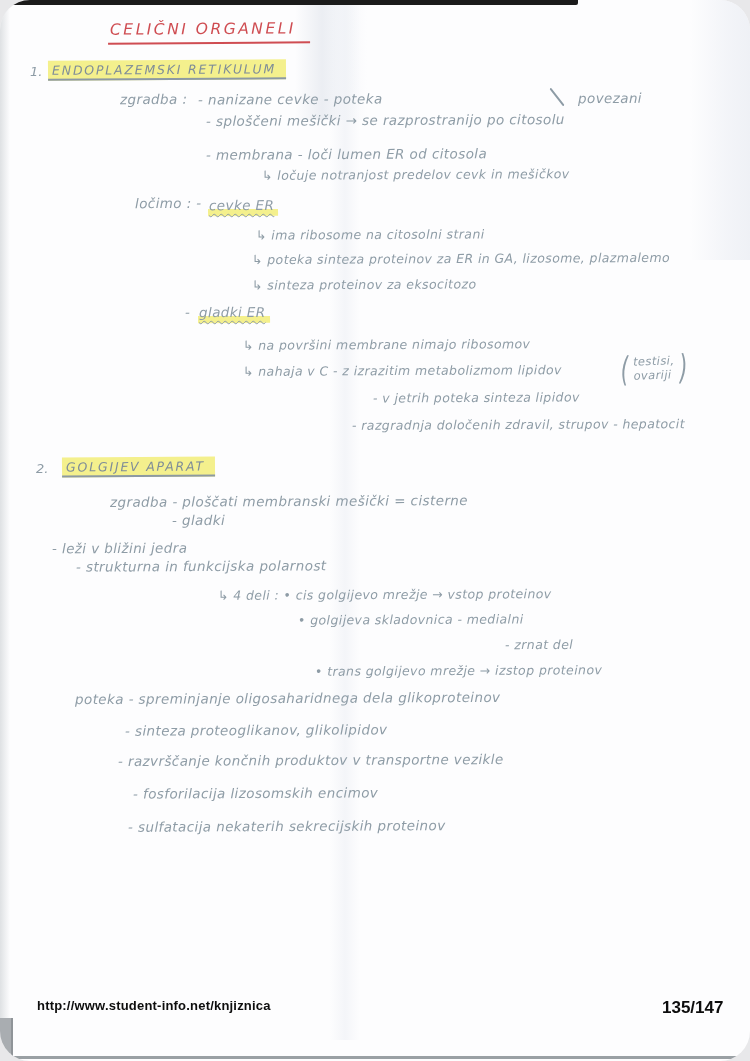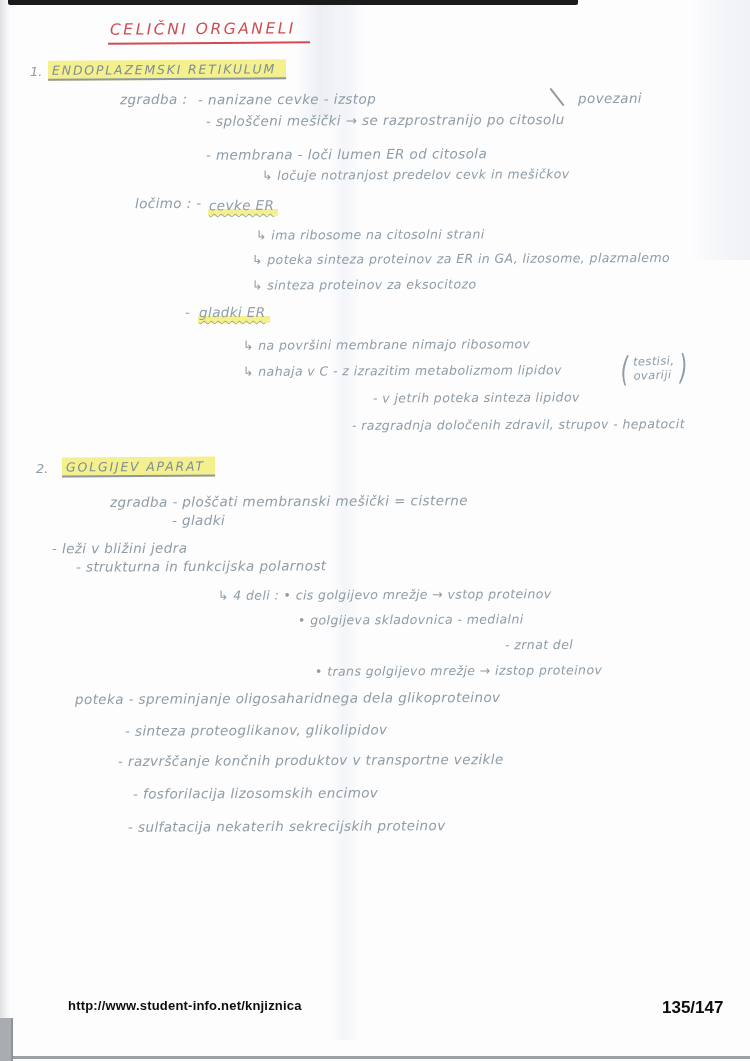--- a/index.html
+++ b/index.html
@@ -3,21 +3,21 @@
 <meta charset="utf-8">
 <style>
   :root{
     --ink:#8e9ca6; --red:#cf4d52; --hl:#f4f08d; --footer:#0d0d0d;
   }
   *{box-sizing:border-box;}
   html,body{margin:0;padding:0;}
   body{width:750px;height:1061px;overflow:hidden;background:#e8e8ea;}
   .page{
     position:relative;width:750px;height:1061px;background:#fdfdfe;
-    font-family:"DejaVu Sans",sans-serif;overflow:hidden;
+    font-family:"DejaVu Sans",sans-serif;overflow:hidden;border-radius:30px;
   }
   
   .streak{position:absolute;pointer-events:none;}
   .streak.s1{left:295px;top:0;width:90px;height:120px;
     background:linear-gradient(90deg,transparent,#e7eaf0 30%,#f2f4f8 50%,transparent 80%);opacity:.8;}
   .streak.s2{left:330px;top:0;width:30px;height:1040px;
     background:linear-gradient(90deg,transparent,#eef0f5,transparent);opacity:.6;}
   .streak.s3{left:690px;top:0;width:60px;height:260px;
     background:linear-gradient(90deg,transparent,#eff1f6 60%,#e9ecf2);opacity:.7;}
   .streak.left-shadow{left:0;top:0;width:10px;height:1061px;
@@ -52,21 +52,21 @@
   }
   .connector{
     position:absolute;left:556px;top:86px;width:2px;height:22px;
     background:var(--ink);transform:rotate(-38deg);border-radius:2px;
   }
   .paren-group{position:absolute;left:618px;top:348px;display:flex;align-items:center;color:var(--ink);font-style:italic;transform:rotate(-2deg);}
   .paren{font-size:34px;font-weight:200;transform:scaleX(.6);color:var(--ink);}
   .paren-lines{font-size:11.5px;line-height:14px;letter-spacing:.4px;text-align:left;padding:0 2px;}
   .footer-url{
     position:absolute;left:37px;top:998px;color:var(--footer);
-    font-family:"Liberation Sans",sans-serif;font-weight:bold;font-size:13px;letter-spacing:.2px;margin-left:31px;
+    font-family:"Liberation Sans",sans-serif;font-weight:bold;font-size:13px;letter-spacing:.2px;
   }
   .footer-page{
     position:absolute;left:662px;top:998px;color:var(--footer);
     font-family:"Liberation Sans",sans-serif;font-weight:bold;font-size:17px;
   }
 </style>
 </head>
 <body>
 
 <div class="page">
@@ -78,21 +78,21 @@
   <div class="edge-top"></div>
   <div class="edge-bottom-line"></div>
   <div class="edge-bottom-left"></div>
 
   <div class="title">CELIČNI ORGANELI</div>
 
   <div class="sec-num" style="left:30px;top:64px;">1.</div>
   <div class="heading" style="left:48px;top:60px;">ENDOPLAZEMSKI RETIKULUM</div>
 
   <div class="hw" style="left:120px;top:91px;">zgradba :</div>
-  <div class="hw" style="left:198px;top:91px;">- nanizane cevke - izstop</div>
+  <div class="hw" style="left:198px;top:91px;">- nanizane cevke - poteka</div>
   <div class="hw" style="left:206px;top:112px;">- sploščeni mešički → se razprostranijo po citosolu</div>
   <div class="connector"></div>
   <div class="hw" style="left:578px;top:90px;">povezani</div>
   <div class="hw" style="left:206px;top:146px;">- membrana - loči lumen ER od citosola</div>
   <div class="hw small" style="left:262px;top:167px;">↳ ločuje notranjost predelov cevk in mešičkov</div>
 
   <div class="hw" style="left:95px;top:195px;margin-left:40px;">ločimo : -</div>
   <div class="hw" style="left:208px;top:197px;"><span class="wavy">cevke ER</span></div>
   <div class="hw small" style="left:256px;top:227px;">↳ ima ribosome na citosolni strani</div>
   <div class="hw small" style="left:252px;top:251px;">↳ poteka sinteza proteinov za ER in GA, lizosome, plazmalemo</div>

